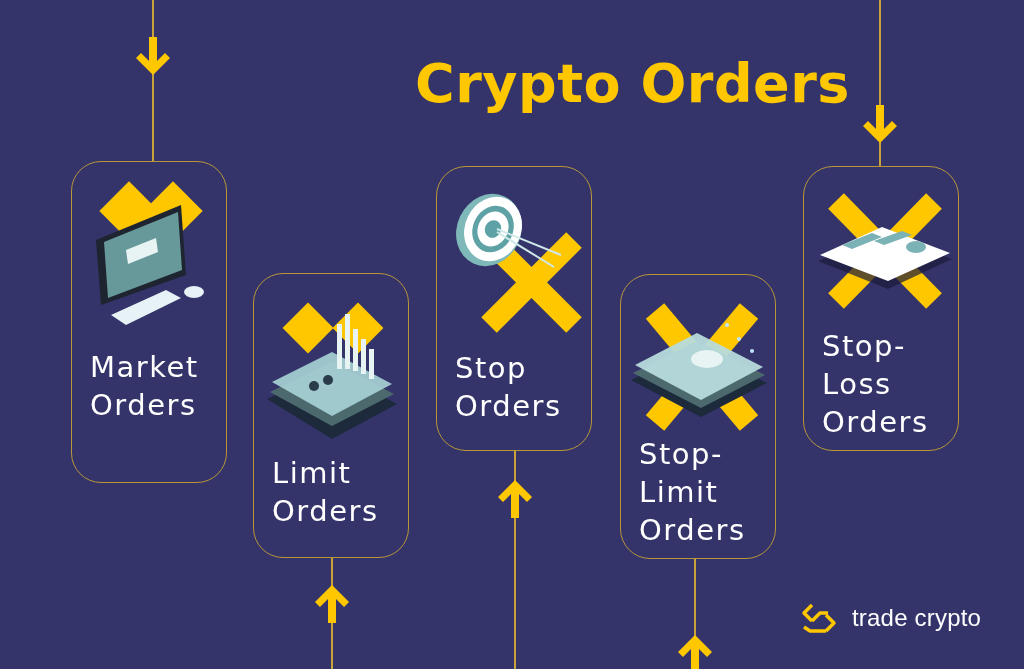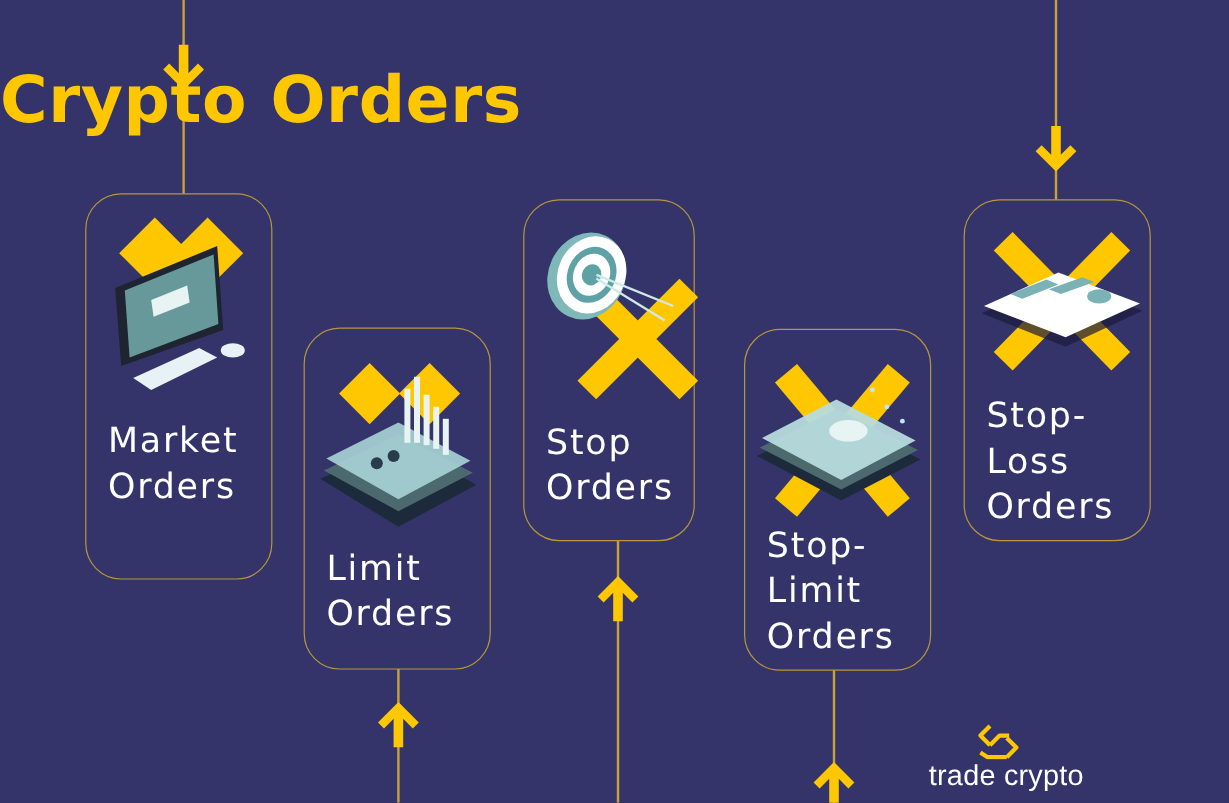--- a/index.html
+++ b/index.html
@@ -1,23 +1,23 @@
 <!DOCTYPE html>
 <html><head>
 <meta charset="utf-8">
 <style>
   html, body { margin:0; padding:0; }
   body { width:1024px; height:669px; background:#34346a; position:relative; overflow:hidden; font-family:"DejaVu Sans", sans-serif; }
-  .title { position:absolute; left:0; width:850px; top:52px; text-align:left; color:#ffc700; font-family:"DejaVu Sans", sans-serif; font-weight:bold; font-size:54px; letter-spacing:0.5px; }
+  .title { position:absolute; left:0; width:850px; top:52px; text-align:right; color:#ffc700; font-family:"DejaVu Sans", sans-serif; font-weight:bold; font-size:54px; letter-spacing:0.5px; }
   .vline { position:absolute; width:1.5px; background:#c9a23a; }
   .arrow { position:absolute; width:40px; height:40px; }
   .card { position:absolute; border:1.5px solid #b8963a; border-radius:30px; box-sizing:border-box; background:#34346a; }
   .card .label { position:absolute; left:18px; color:#ffffff; font-family:"DejaVu Sans", sans-serif; font-size:29px; line-height:38px; letter-spacing:1.5px; white-space:pre-line; }
   .art { position:absolute; }
-  .logo { position:absolute; left:760px; top:603px; display:flex; align-items:center;flex-direction:column; }
+  .logo { position:absolute; left:800px; top:603px; display:flex; align-items:center; }
   .logo-text { color:#ffffff; font-family:"Liberation Sans", sans-serif; font-size:24px; margin-left:14px; letter-spacing:0.2px; }
 </style>
 </head>
 <body>
 
 <div class="vline" style="left:152px; top:0; height:162px;"></div>
 <div class="vline" style="left:331px; top:557px; height:112px;"></div>
 <div class="vline" style="left:514px; top:450px; height:219px;"></div>
 <div class="vline" style="left:694px; top:557px; height:112px;"></div>
 <div class="vline" style="left:879px; top:0; height:167px;"></div>
@@ -66,21 +66,21 @@
     <rect x="91" y="35" width="5" height="42" fill="#e8f4f4"></rect>
     <rect x="99" y="45" width="5" height="35" fill="#e8f4f4"></rect>
     <rect x="107" y="55" width="5" height="30" fill="#e8f4f4"></rect>
     <circle cx="52" cy="92" r="5" fill="#2a3b4a"></circle>
     <circle cx="66" cy="86" r="5" fill="#2a3b4a"></circle>
   </svg>
   <div class="label" style="top:180px;">Limit
 Orders</div>
 </div>
 
-<div class="card" style="left:436px; top:166px; width:143px; height:285px;">
+<div class="card" style="left:436px; top:166px; width:156px; height:285px;">
   <svg class="art" style="left:12px; top:18px;" width="140" height="160" viewBox="0 0 140 160">
     <line x1="40" y1="55" x2="125" y2="140" stroke="#ffc700" stroke-width="22"></line>
     <line x1="125" y1="55" x2="40" y2="140" stroke="#ffc700" stroke-width="22"></line>
     <ellipse cx="40" cy="45" rx="32" ry="37" transform="rotate(25 40 45)" fill="#7fb8b8"></ellipse>
     <ellipse cx="44" cy="44" rx="28" ry="33" transform="rotate(25 44 44)" fill="#ffffff"></ellipse>
     <ellipse cx="44" cy="44" rx="20" ry="24" transform="rotate(25 44 44)" fill="#5fa2a6"></ellipse>
     <ellipse cx="44" cy="44" rx="15" ry="18" transform="rotate(25 44 44)" fill="#ffffff"></ellipse>
     <ellipse cx="44" cy="44" rx="8" ry="9" transform="rotate(25 44 44)" fill="#5fa2a6"></ellipse>
     <line x1="48" y1="44" x2="112" y2="70" stroke="#cfe8e8" stroke-width="2"></line>
     <line x1="48" y1="47" x2="105" y2="82" stroke="#cfe8e8" stroke-width="2"></line>

